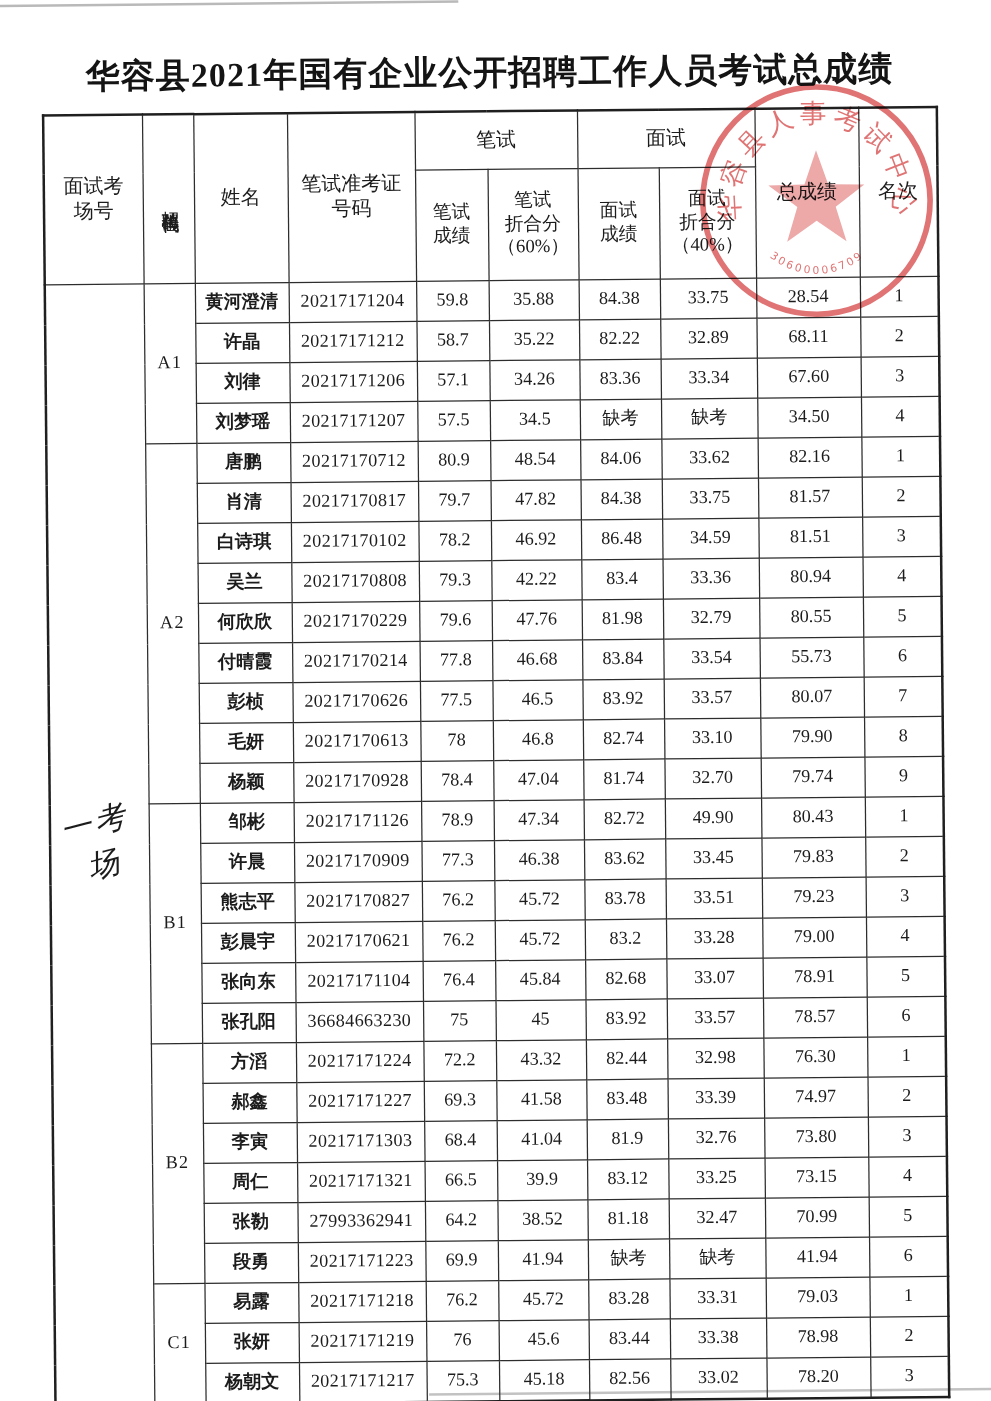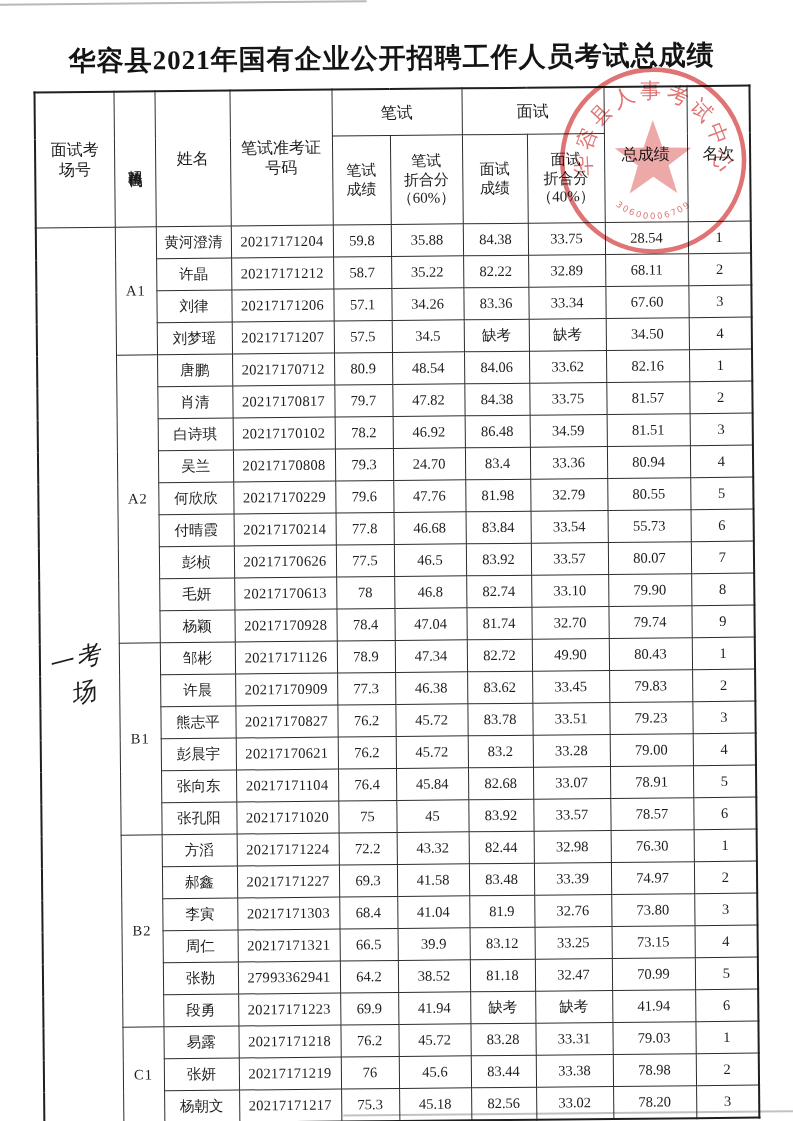--- a/index.html
+++ b/index.html
@@ -22,21 +22,21 @@
   }
   .results th,.results td{
     border:1px solid #2d2d2d;text-align:center;vertical-align:middle;
     padding:0 2px;font-weight:400;line-height:1.25;overflow:hidden;
   }
   .results thead tr.group-row th{height:45px;font-size:16px;}
   .results thead tr.sub-row th{height:88px;font-size:15px;white-space:pre-line;}
   .results thead th.span2{white-space:pre-line;font-size:16px;}
   .results tbody td{height:31px;font-size:14.5px;}
   td.ticket-cell{font-size:13.5px;letter-spacing:.3px;}
-  td.name-cell{font-size:15px;}
+  td.name-cell{font-size:15px;font-weight:bold;}
   td.code-cell{font-size:14px;letter-spacing:1px;}
   td.rank-cell{font-size:14px;}
   .vertical-label{
     display:inline-block;writing-mode:vertical-lr;text-orientation:upright;
     font-size:14px;line-height:1;letter-spacing:1px;max-height:132px;
   }
   .room-cell{vertical-align:middle;}
   .room-label{
     display:inline-block;width:62px;font-size:25px;font-style:italic;
     letter-spacing:3px;line-height:1.35;transform:rotate(-14deg);
@@ -174,21 +174,21 @@
           <td class="num-cell">46.92</td>
           <td class="num-cell">86.48</td>
           <td class="num-cell">34.59</td>
           <td class="num-cell">81.51</td>
           <td class="rank-cell">3</td>
         </tr>
         <tr>
           <td class="name-cell">吴兰</td>
           <td class="ticket-cell">20217170808</td>
           <td class="num-cell">79.3</td>
-          <td class="num-cell">24.70</td>
+          <td class="num-cell">42.22</td>
           <td class="num-cell">83.4</td>
           <td class="num-cell">33.36</td>
           <td class="num-cell">80.94</td>
           <td class="rank-cell">4</td>
         </tr>
         <tr>
           <td class="name-cell">何欣欣</td>
           <td class="ticket-cell">20217170229</td>
           <td class="num-cell">79.6</td>
           <td class="num-cell">47.76</td>
@@ -283,21 +283,21 @@
           <td class="ticket-cell">20217171104</td>
           <td class="num-cell">76.4</td>
           <td class="num-cell">45.84</td>
           <td class="num-cell">82.68</td>
           <td class="num-cell">33.07</td>
           <td class="num-cell">78.91</td>
           <td class="rank-cell">5</td>
         </tr>
         <tr>
           <td class="name-cell">张孔阳</td>
-          <td class="ticket-cell">20217171020</td>
+          <td class="ticket-cell">36684663230</td>
           <td class="num-cell">75</td>
           <td class="num-cell">45</td>
           <td class="num-cell">83.92</td>
           <td class="num-cell">33.57</td>
           <td class="num-cell">78.57</td>
           <td class="rank-cell">6</td>
         </tr>
         <tr>
           <td rowspan="6" class="code-cell">B2</td>
           <td class="name-cell">方滔</td>

